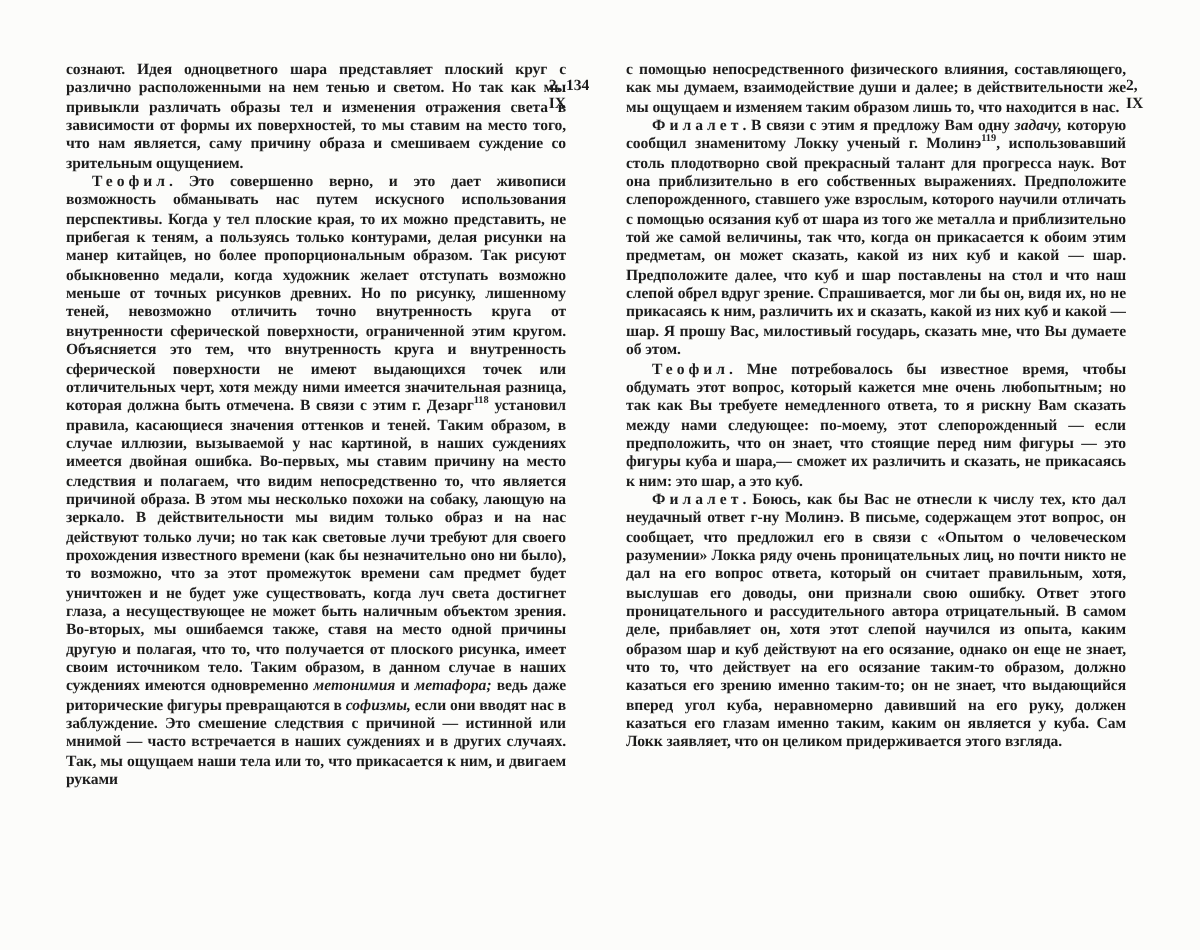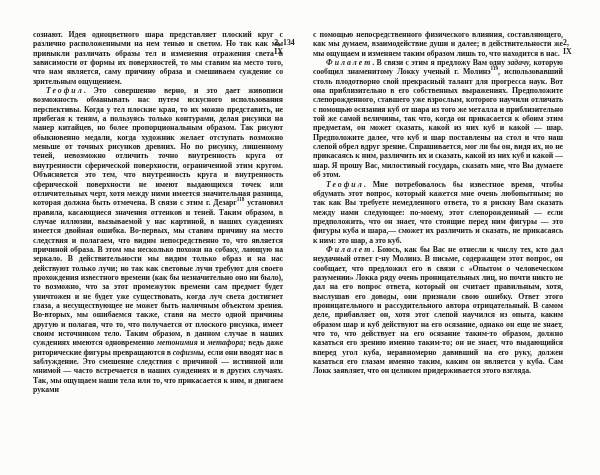--- a/index.html
+++ b/index.html
@@ -35,21 +35,20 @@
     text-align: justify;
   }
   .text-block p {
     margin: 0;
   }
   .text-block p.indent {
     text-indent: 13px;
   }
   .speaker {
     letter-spacing: 2px;
-    font-style: italic;
   }
   .ital {
     font-style: italic;
     letter-spacing: 0;
     margin-top: 44px;
   }
   sup {
     font-size: 5.2px;
     line-height: 0;
     letter-spacing: 0;

